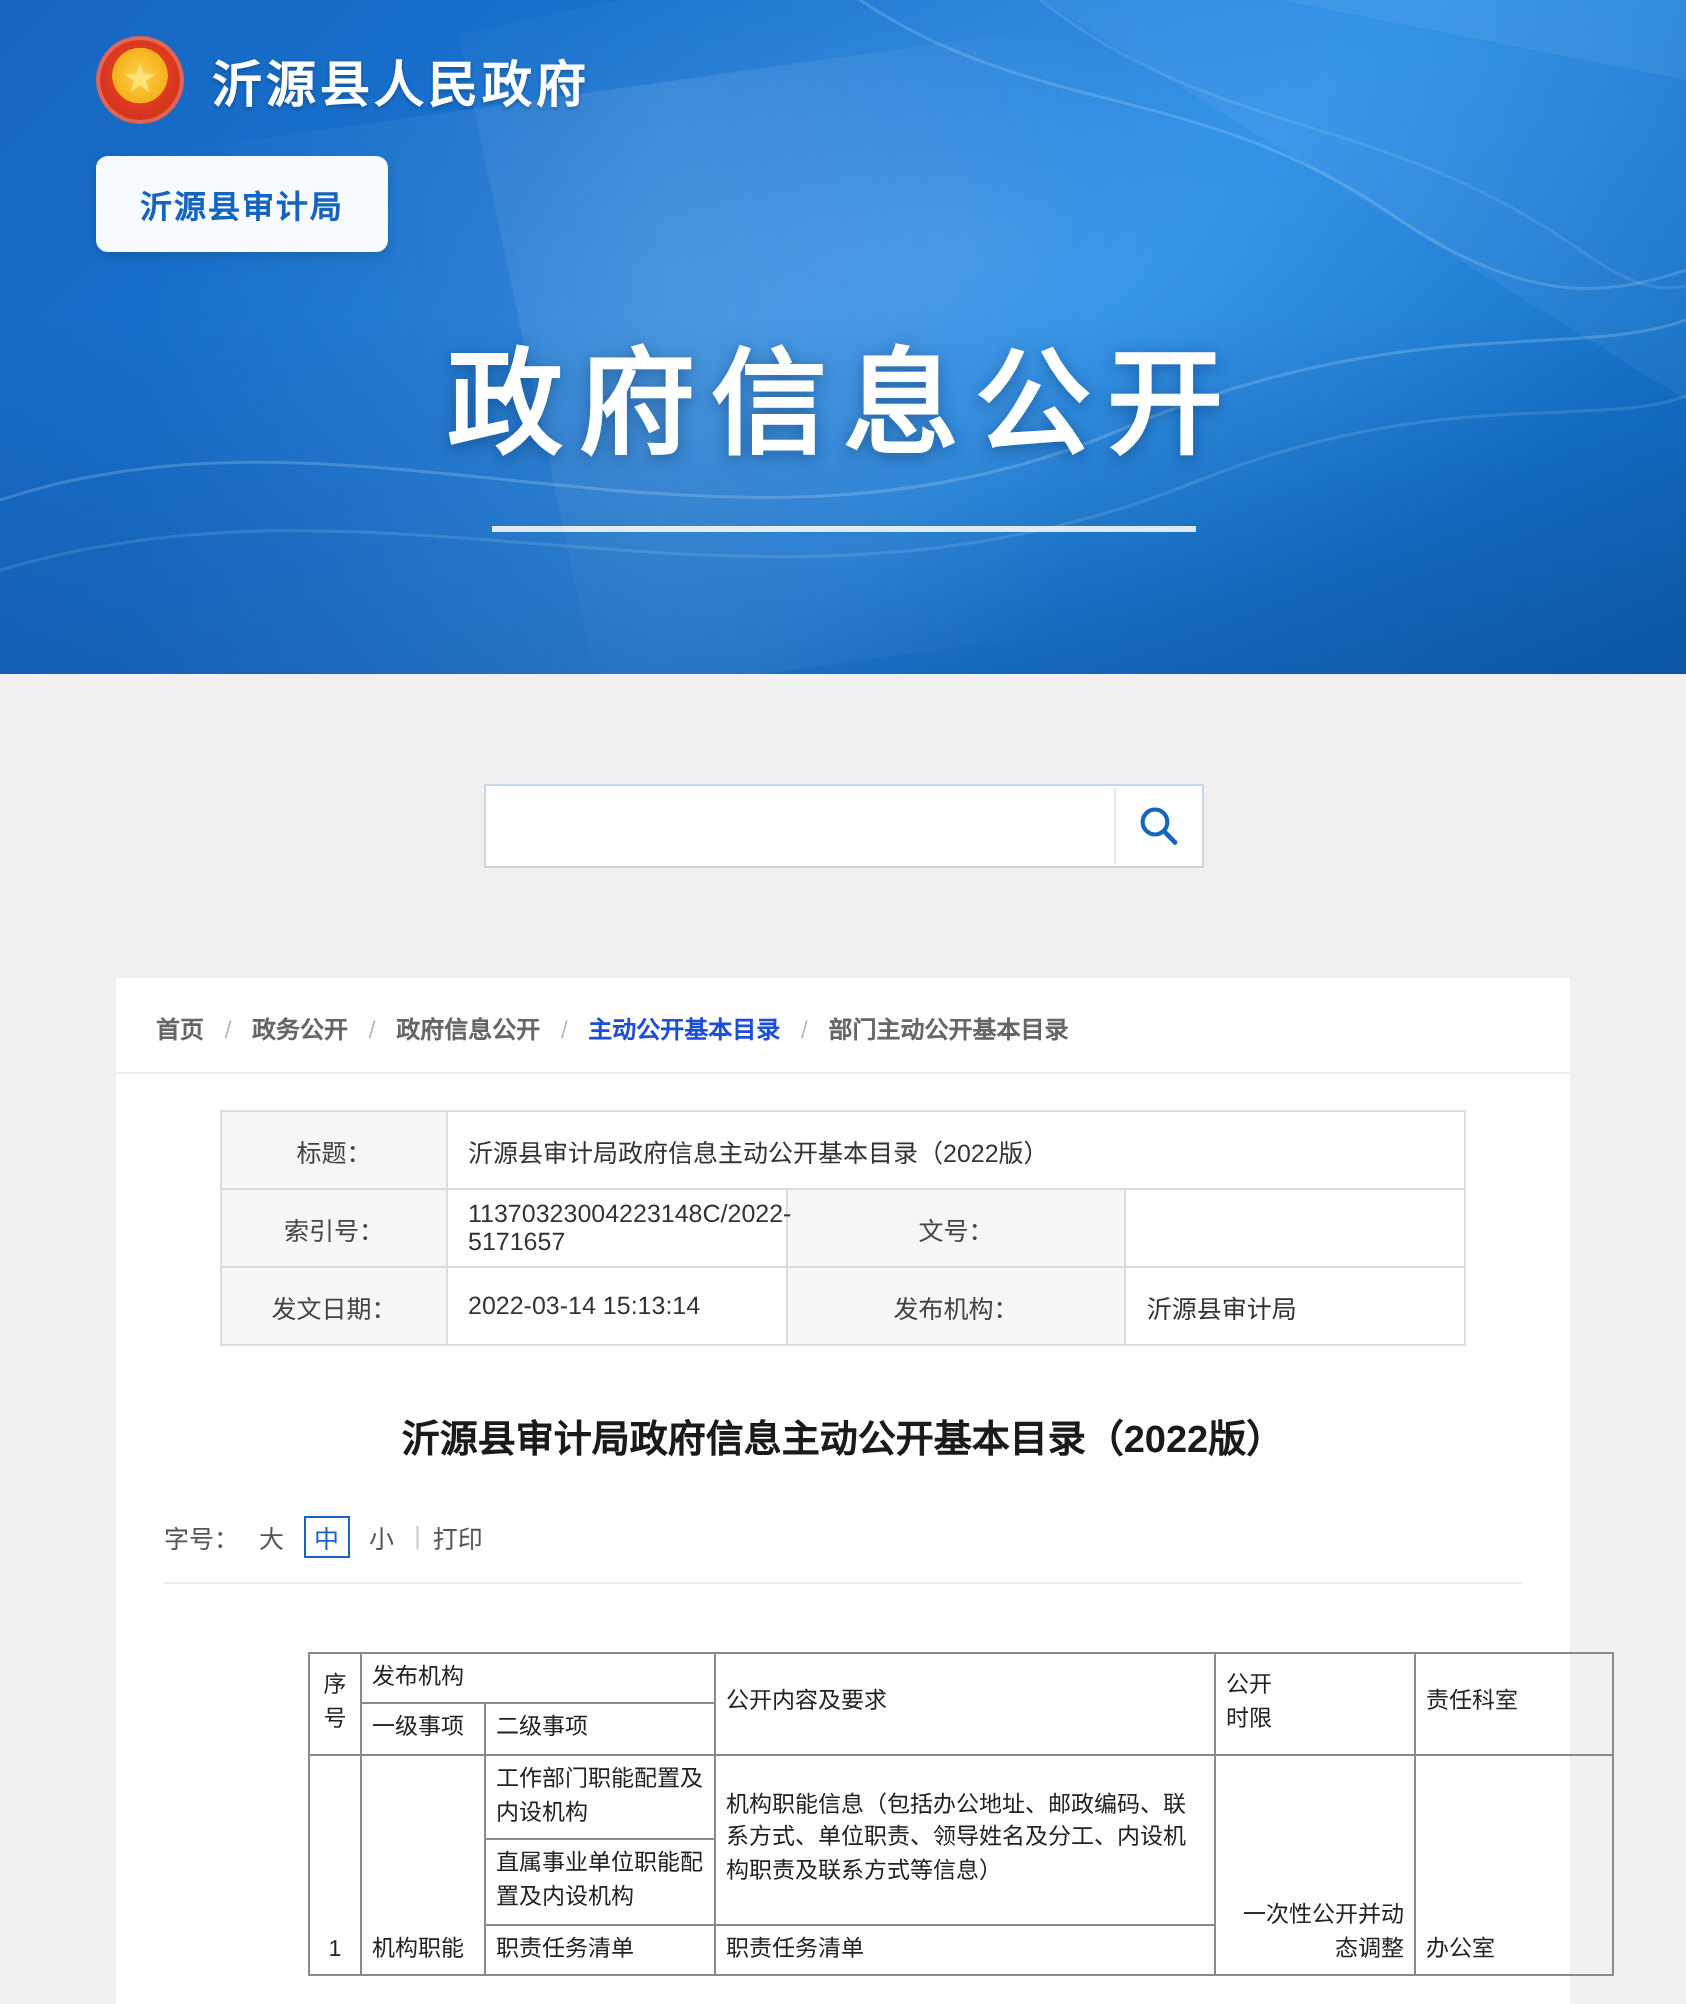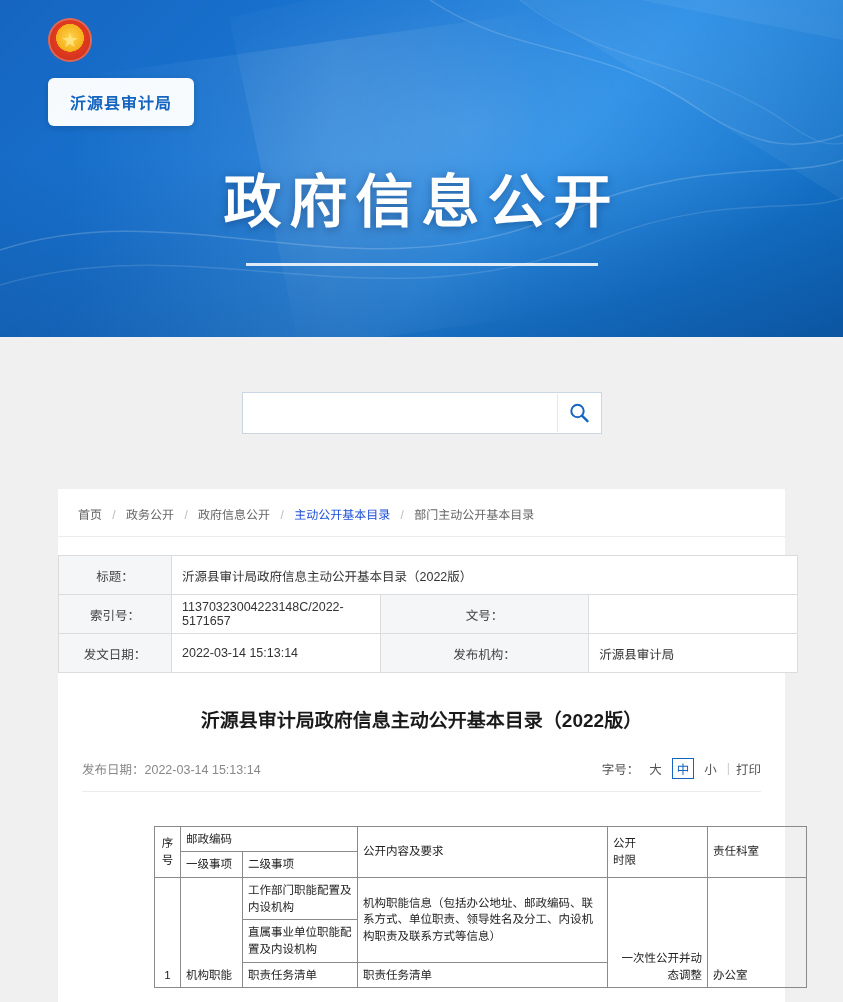--- a/index.html
+++ b/index.html
@@ -174,26 +174,27 @@
   }
   .breadcrumb {
     font-size: 12px;
     color: #666;
     padding: 16px 20px 14px 20px;
     border-bottom: 1px solid #ececec;
   }
   .breadcrumb a {
     color: #666;
     text-decoration: none;
+    font-weight: bold;
   }
   .breadcrumb a.active { color: #1d4ed8; }
   .breadcrumb .sep { color: #bbb; margin: 0 7px; }
 
   .meta-table {
-    width: 740px;
+    width: 623px;
     margin: 18px auto 0;
     border-collapse: collapse;
     font-size: 12.5px;
     color: #333;
     table-layout: fixed;
   }
   .meta-table td {
     border: 1px solid #dcdcdc;
     height: 30px;
     padding: 4px 10px;
@@ -283,20 +284,21 @@
     <path d="M0,250 C180,190 360,300 560,215 C700,155 790,180 843,160" fill="none" stroke="rgba(255,255,255,0.18)" stroke-width="1.5"></path>
     <path d="M0,285 C200,225 380,330 600,240 C720,192 800,215 843,198" fill="none" stroke="rgba(255,255,255,0.12)" stroke-width="1.5"></path>
     <path d="M430,0 C520,60 600,40 700,110 C760,150 800,150 843,135" fill="none" stroke="rgba(255,255,255,0.16)" stroke-width="1.5"></path>
     <path d="M520,0 C610,70 690,55 790,125 C815,143 830,146 843,143" fill="none" stroke="rgba(255,255,255,0.10)" stroke-width="1.5"></path>
     <polygon points="843,0 520,0 843,200" fill="rgba(255,255,255,0.05)"></polygon>
     <polygon points="843,40 640,0 843,0" fill="rgba(255,255,255,0.06)"></polygon>
   </svg>
 
   <div class="gov-head">
     <div class="emblem">★</div>
+    <div class="gov-title">沂源县人民政府</div>
   </div>
 
   <div class="dept-chip">沂源县审计局</div>
 
   <div class="banner-title">
     <div class="bt-text">政府信息公开</div>
     <div class="bt-underline"></div>
   </div>
 </div>
 
@@ -344,23 +346,20 @@
         <td class="val">2022-03-14 15:13:14</td>
         <td class="lbl">发布机构：</td>
         <td class="val">沂源县审计局</td>
       </tr>
     </tbody>
       </table>
 
     <div class="doc-title">沂源县审计局政府信息主动公开基本目录（2022版）</div>
 
     <div class="doc-subbar">
-      <div>
-        <span>发布日期：</span><span>2022-03-14 15:13:14</span>
-      </div>
       <div class="fontsize-ctl">
         <span>字号：</span>
         <span class="fz">大</span>
         <span class="fz sel">中</span>
         <span class="fz">小</span>
         <span class="divider">|</span>
         <span class="print">打印</span>
       </div>
     </div>
 
@@ -370,21 +369,21 @@
           <col class="col-no">
             <col class="col-l1">
             <col class="col-l2">
           <col class="col-cont">
             <col class="col-time">
             <col class="col-dept">
         </colgroup>
         <tbody>
             <tr>
           <td class="center" rowspan="2">序号</td>
-          <td colspan="2">邮政编码</td>
+          <td colspan="2">发布机构</td>
           <td rowspan="2">公开内容及要求</td>
           <td rowspan="2" style="white-space:pre-line;">公开
 时限</td>
           <td rowspan="2">责任科室</td>
         </tr>
         <tr>
           <td>一级事项</td>
           <td>二级事项</td>
         </tr>
         <tr>

